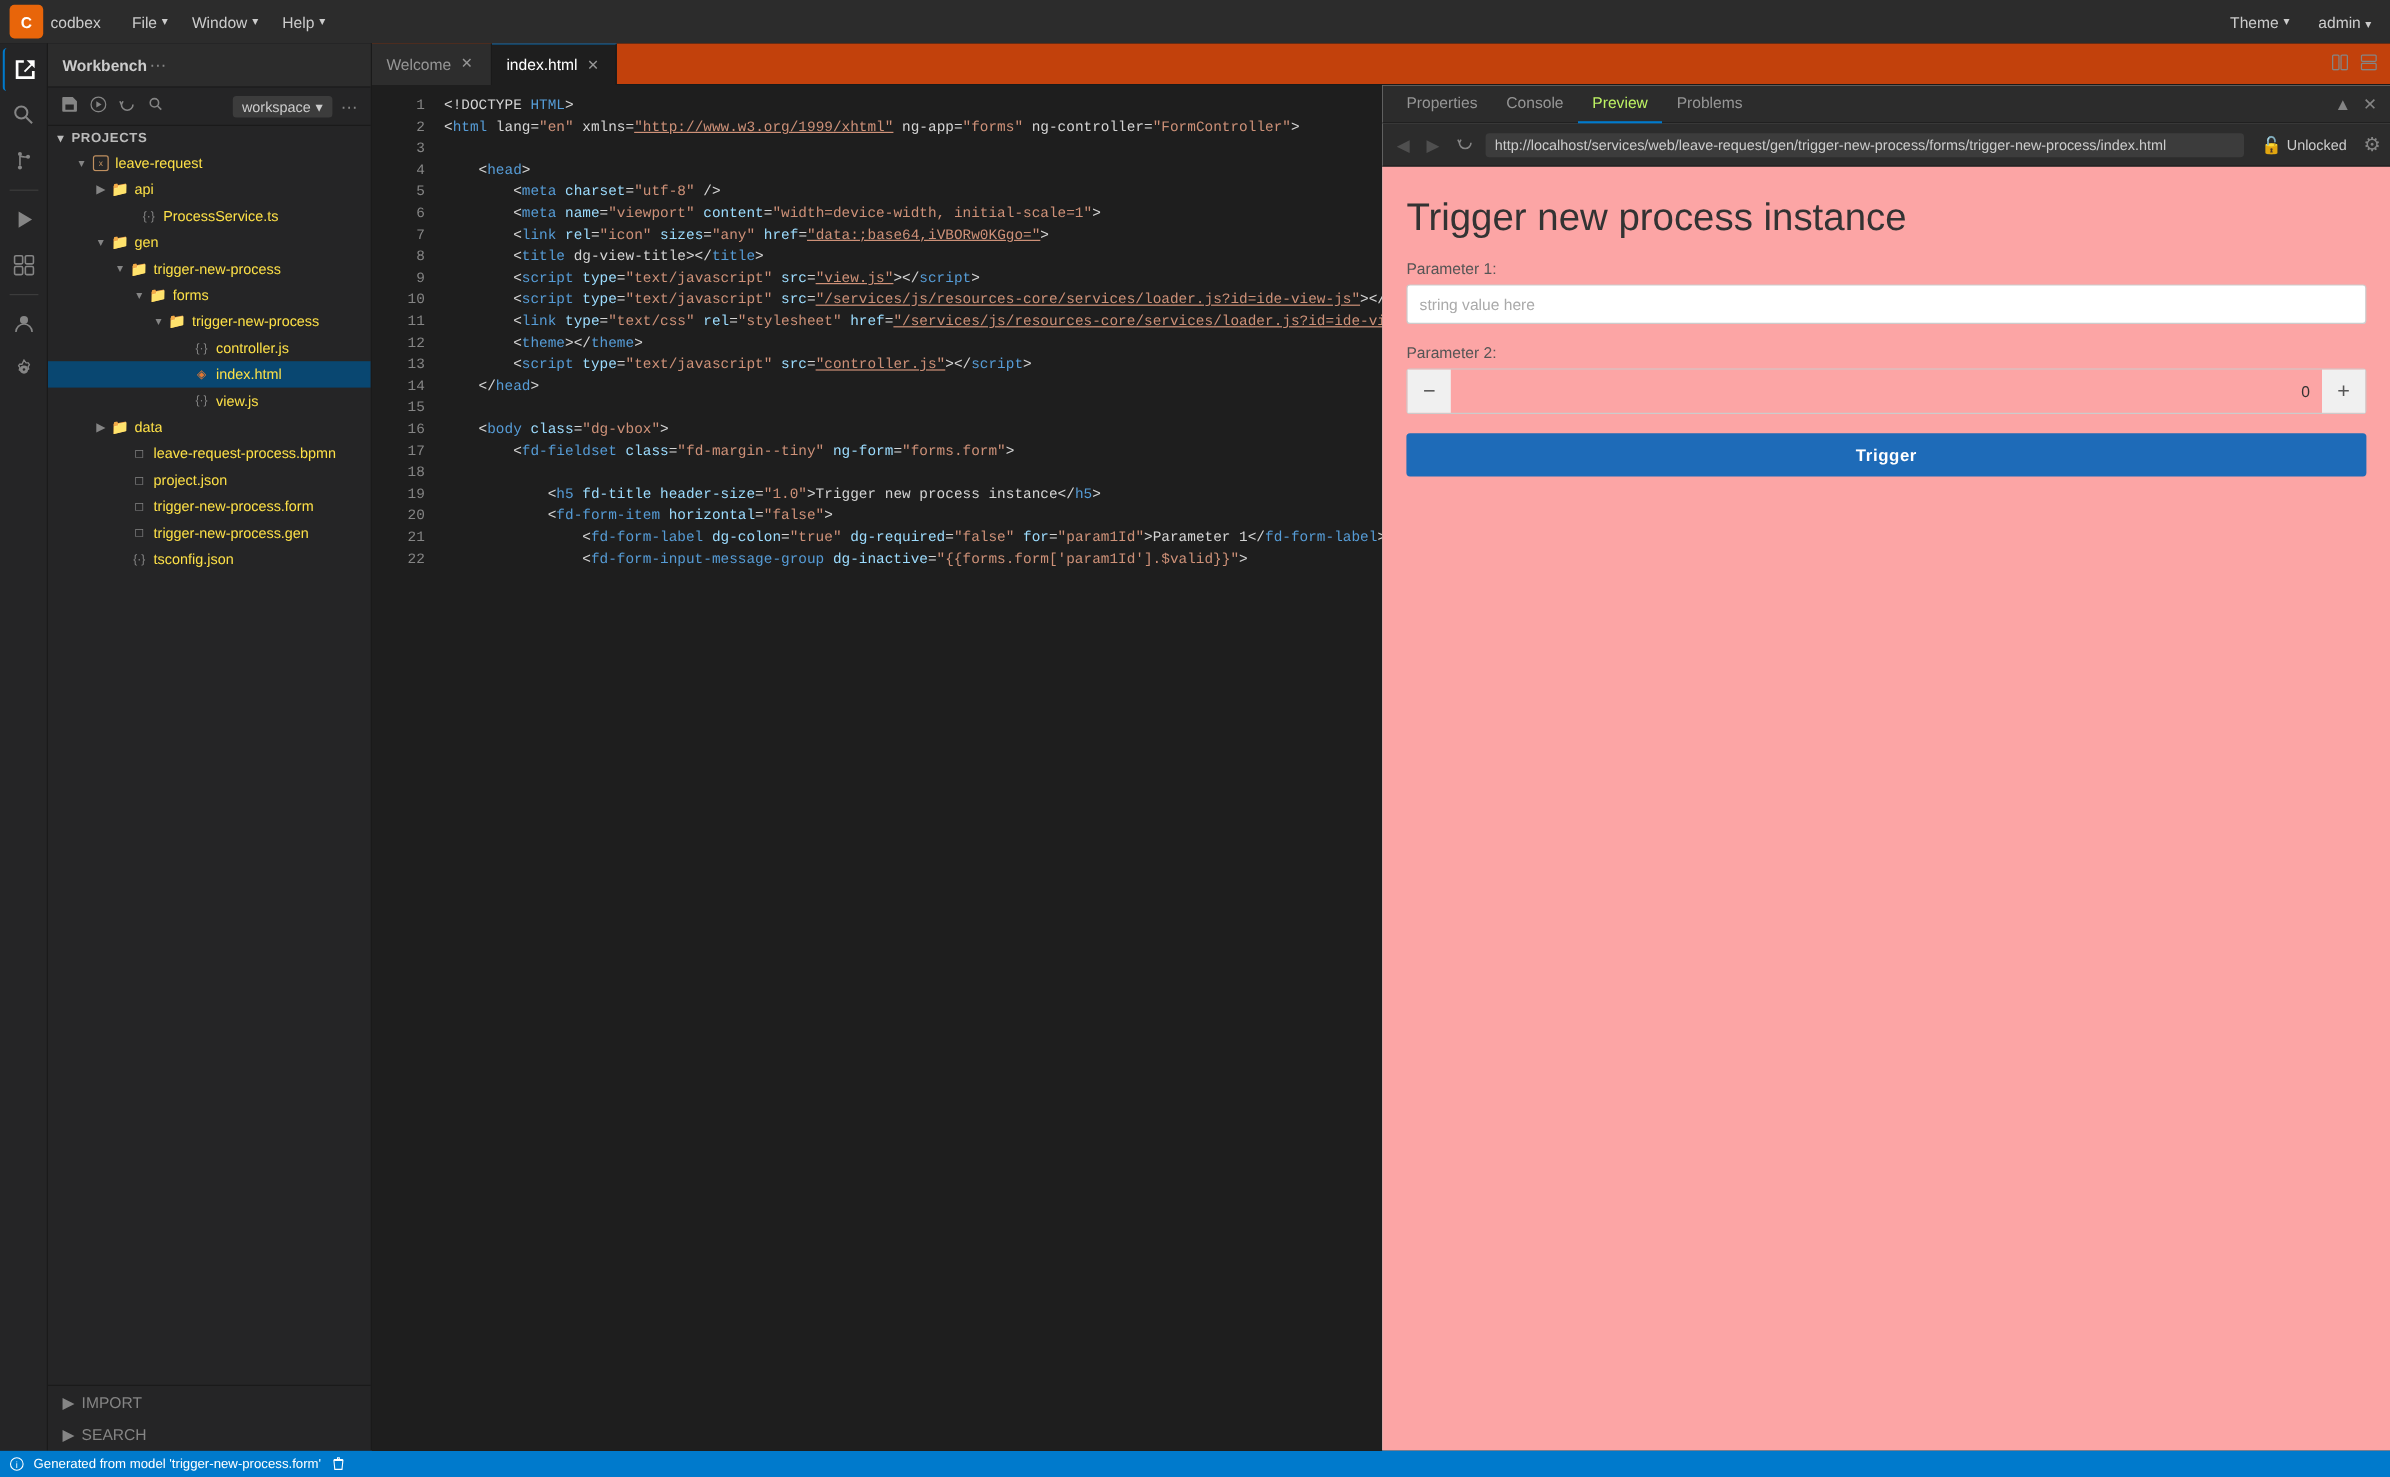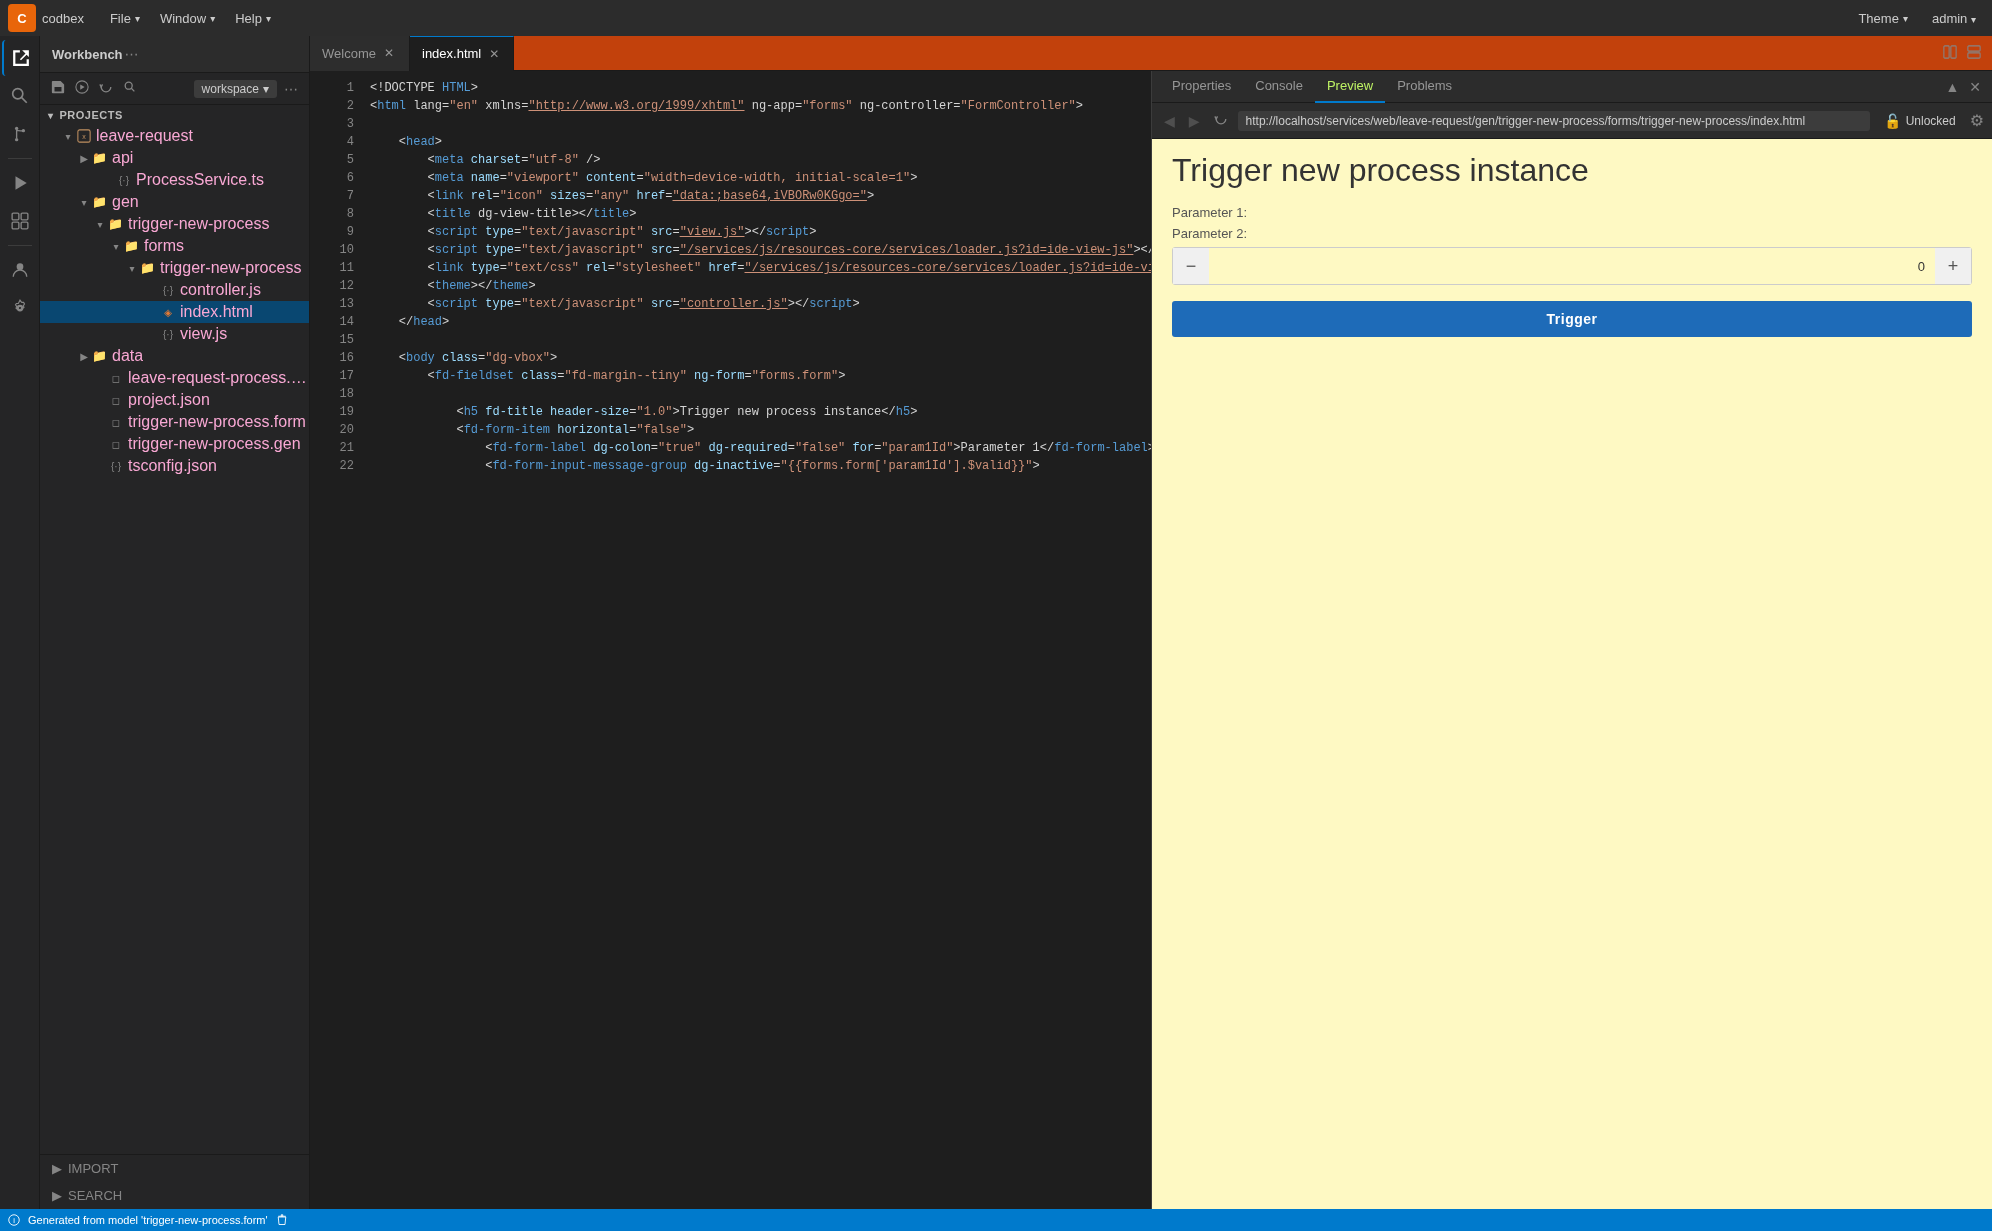--- a/index.html
+++ b/index.html
@@ -43,21 +43,21 @@
     .sidebar-content { flex: 1; overflow-y: auto; }
     .sidebar-content::-webkit-scrollbar { width: 6px; }
     .sidebar-content::-webkit-scrollbar-track { background: transparent; }
     .sidebar-content::-webkit-scrollbar-thumb { background: #424242; border-radius: 3px; }
 
     .tree-item { display: flex; align-items: center; padding: 2px 0; cursor: pointer; user-select: none; height: 22px; }
     .tree-item.selected { background: #094771; }
     .tree-indent { flex-shrink: 0; }
     .tree-chevron { width: 16px; height: 16px; display: flex; align-items: center; justify-content: center; color: #858585; font-size: 10px; flex-shrink: 0; }
     .tree-icon { width: 16px; height: 16px; display: flex; align-items: center; justify-content: center; font-size: 12px; flex-shrink: 0; margin-right: 4px; }
-    .tree-label { font-size: 16px; color: #f9a8d4; white-space: nowrap; overflow: hidden; text-overflow: ellipsis; }
+    .tree-label { font-size: 12px; color: #fde047; white-space: nowrap; overflow: hidden; text-overflow: ellipsis; }
 
     .icon-folder { color: #dcb67a; }
 
     .sidebar-bottom { border-top: 1px solid #1a1a1a; }
     .sidebar-bottom-item { display: flex; align-items: center; gap: 6px; padding: 6px 12px; cursor: pointer; color: #858585; font-size: 13px; }
 
     
     .editor-area { flex: 1; display: flex; flex-direction: column; overflow: hidden; background: #1e1e1e; }
 
     
@@ -106,21 +106,21 @@
     
     .preview-urlbar { display: flex; align-items: center; background: #2c2c2c; border-bottom: 1px solid #1a1a1a; padding: 4px 8px; gap: 6px; height: 36px; }
     .preview-nav-btn { color: #858585; cursor: pointer; font-size: 14px; padding: 2px 4px; border-radius: 3px; }
     .preview-nav-btn.disabled { opacity: 0.4; cursor: default; }
     .preview-url-input { flex: 1; background: #3c3c3c; border: none; border-radius: 3px; padding: 3px 8px; color: #cccccc; font-size: 12px; outline: none; }
     .preview-unlocked { display: flex; align-items: center; gap: 4px; color: #cccccc; font-size: 12px; padding: 2px 8px; cursor: pointer; }
     .preview-unlock-icon { font-size: 14px; }
     .preview-settings-btn { color: #858585; cursor: pointer; font-size: 16px; }
 
     
-    .preview-content { flex: 1; background: #fef9c3; padding: 13px 20px; overflow-y: auto; color: #333333; }
+    .preview-content { flex: 1; background: #fca5a5; padding: 24px 20px; overflow-y: auto; color: #333333; }
     .preview-title { font-size: 32px; font-weight: 400; color: #333333; margin-bottom: 16px; }
     .preview-label { font-size: 13px; color: #555555; margin-bottom: 6px; }
     .preview-input { width: 100%; border: 1px solid #cccccc; border-radius: 3px; padding: 8px 10px; font-size: 13px; color: #999999; outline: none; margin-bottom: 16px; }
     .preview-input::placeholder { color: #aaaaaa; }
     .preview-number-input { display: flex; align-items: center; border: 1px solid #cccccc; border-radius: 3px; margin-bottom: 16px; }
     .preview-number-btn { width: 36px; height: 36px; display: flex; align-items: center; justify-content: center; background: #f0f0f0; cursor: pointer; font-size: 18px; color: #555555; border: none; }
     .preview-number-val { flex: 1; text-align: right; padding: 8px 10px; font-size: 13px; color: #333333; }
     .preview-trigger-btn { width: 100%; background: #1e6bb8; color: white; border: none; padding: 10px; font-size: 14px; font-weight: 600; border-radius: 3px; cursor: pointer; letter-spacing: 0.5px; }
 
     
@@ -575,20 +575,21 @@
             <span class="preview-unlock-icon">🔓</span>
             <span>Unlocked</span>
           </div>
           <span class="preview-settings-btn" title="Settings">⚙</span>
         </div>
 
         <div class="preview-content">
           <h1 class="preview-title">Trigger new process instance</h1>
 
           <div class="preview-label">Parameter 1:</div>
+          <input class="preview-input" type="text" placeholder="string value here" style="">
 
           <div class="preview-label">Parameter 2:</div>
           <div class="preview-number-input">
             <button class="preview-number-btn">−</button>
             <span class="preview-number-val">0</span>
             <button class="preview-number-btn">+</button>
           </div>
 
           <button class="preview-trigger-btn">
             <span>Trigger</span>

